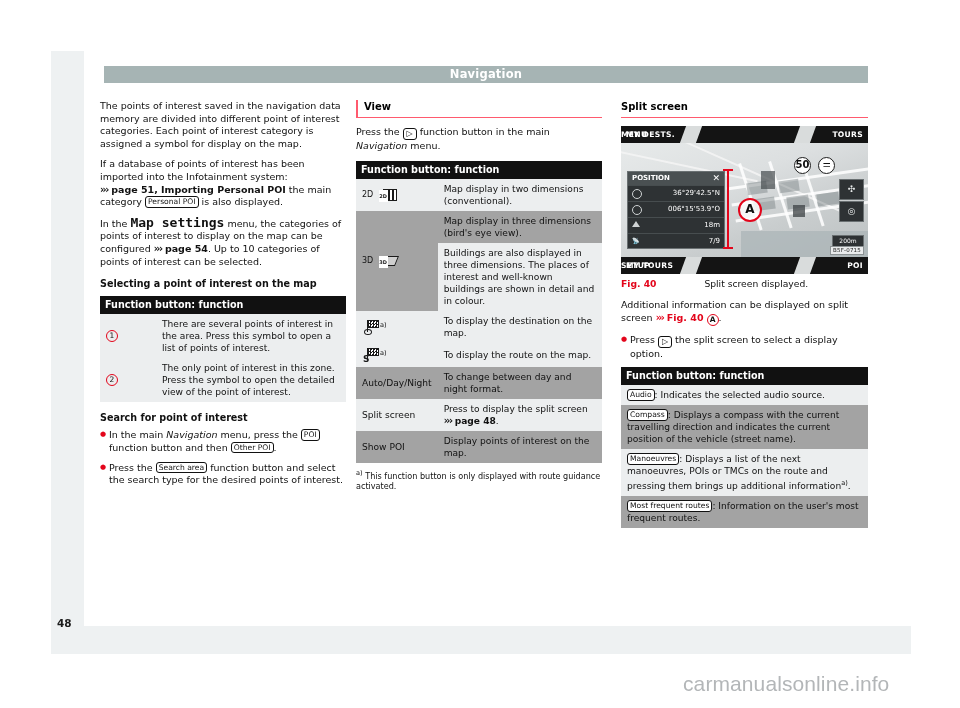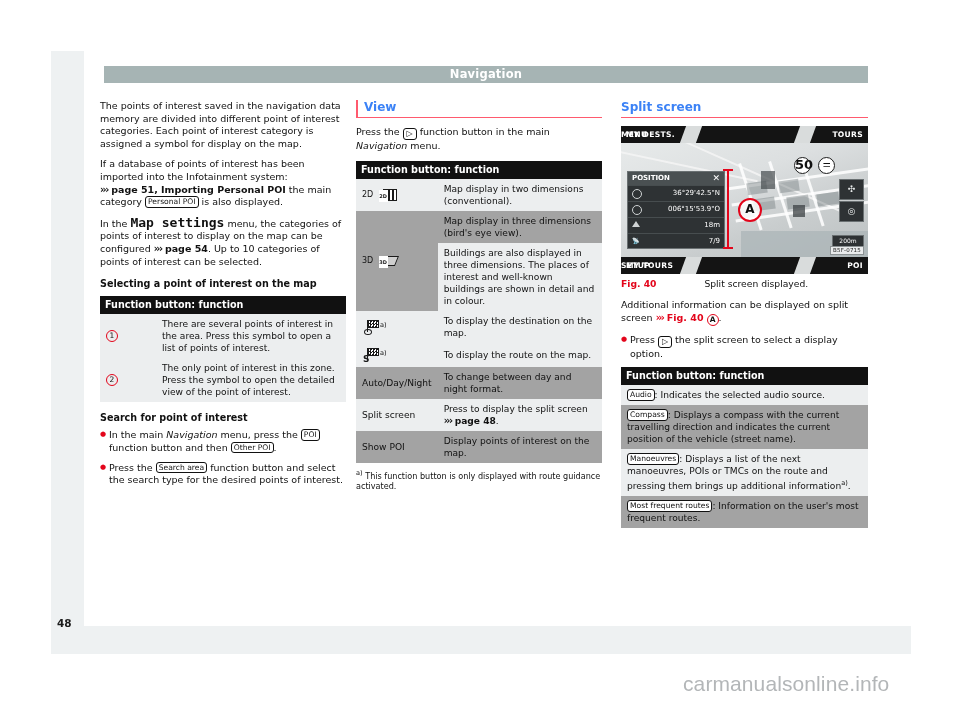--- a/index.html
+++ b/index.html
@@ -82,23 +82,23 @@
     line-height: 12.6px;
     color: #111111;
   }
   .col p { margin: 0 0 8px 0; }
   #col-left   { left: 100px;  width: 246px; }
   #col-mid    { left: 356px;  width: 246px; }
   #col-right  { left: 621px;  width: 247px; }
 
   
   .sec-head {
-    font-size: 12px;
-    font-weight: bold;
-    color: #3b82f6;
+    font-size: 10px;
+    font-weight: bold;
+    color: #000000;
     padding: 0 0 3px 6px;
     border-bottom: 1.6px solid #ff5a6e;
     border-left: 2.5px solid #ff5a6e;
     margin: 0 0 8px 0;
     line-height: 14px;
   }
   .sec-head.no-bar {
     border-left: none;
     padding-left: 0;
   }
@@ -434,21 +434,21 @@
     font-weight: bold;
     line-height: 18px;
     text-align: center;
   }
   .pill {
     position: absolute;
     width: 15px; height: 15px;
     border: 1.6px solid #1d1d1d;
     border-radius: 50%;
     background: #ffffff;
-    font-size: 13px;
+    font-size: 10px;
     font-weight: bold;
     line-height: 13px;
     text-align: center;
     color: #111111;
   }
   .sidebtn {
     position: absolute;
     right: 4px;
     width: 23px; height: 19px;
     background: #2e3234;

